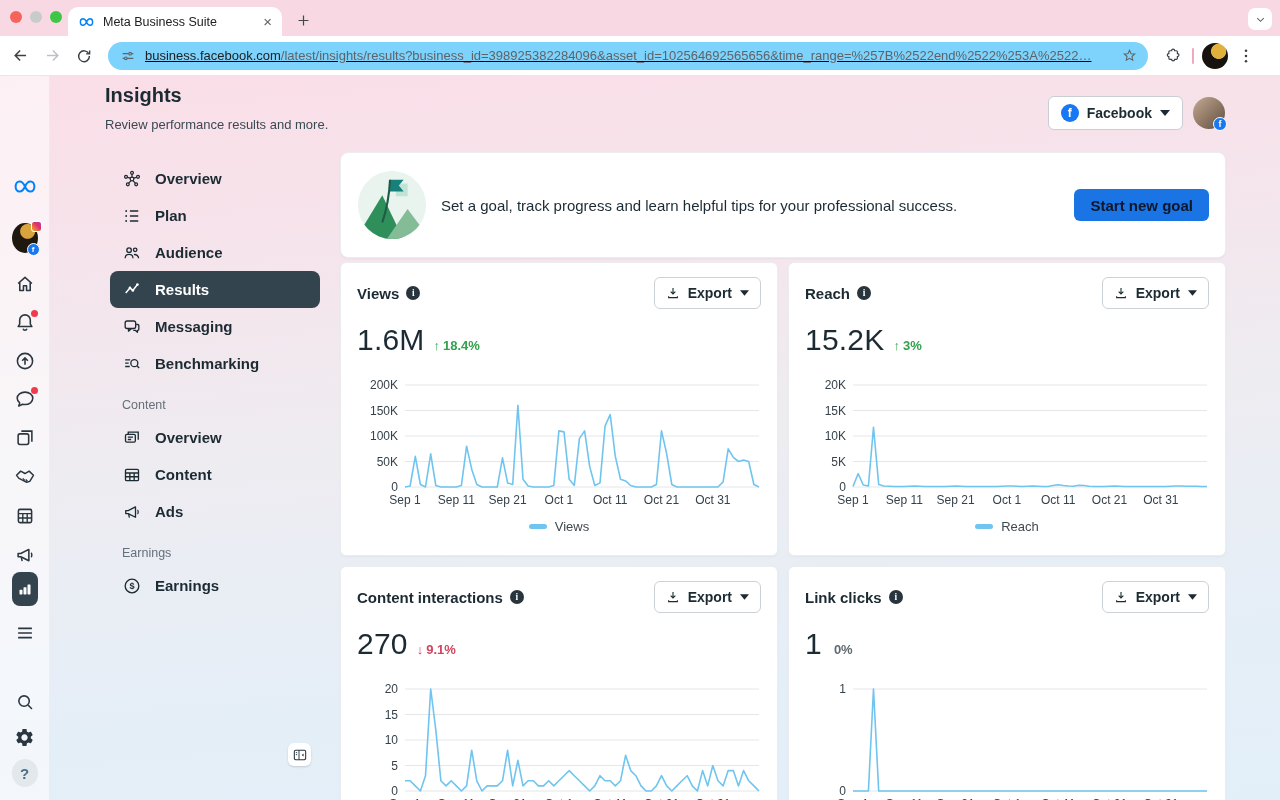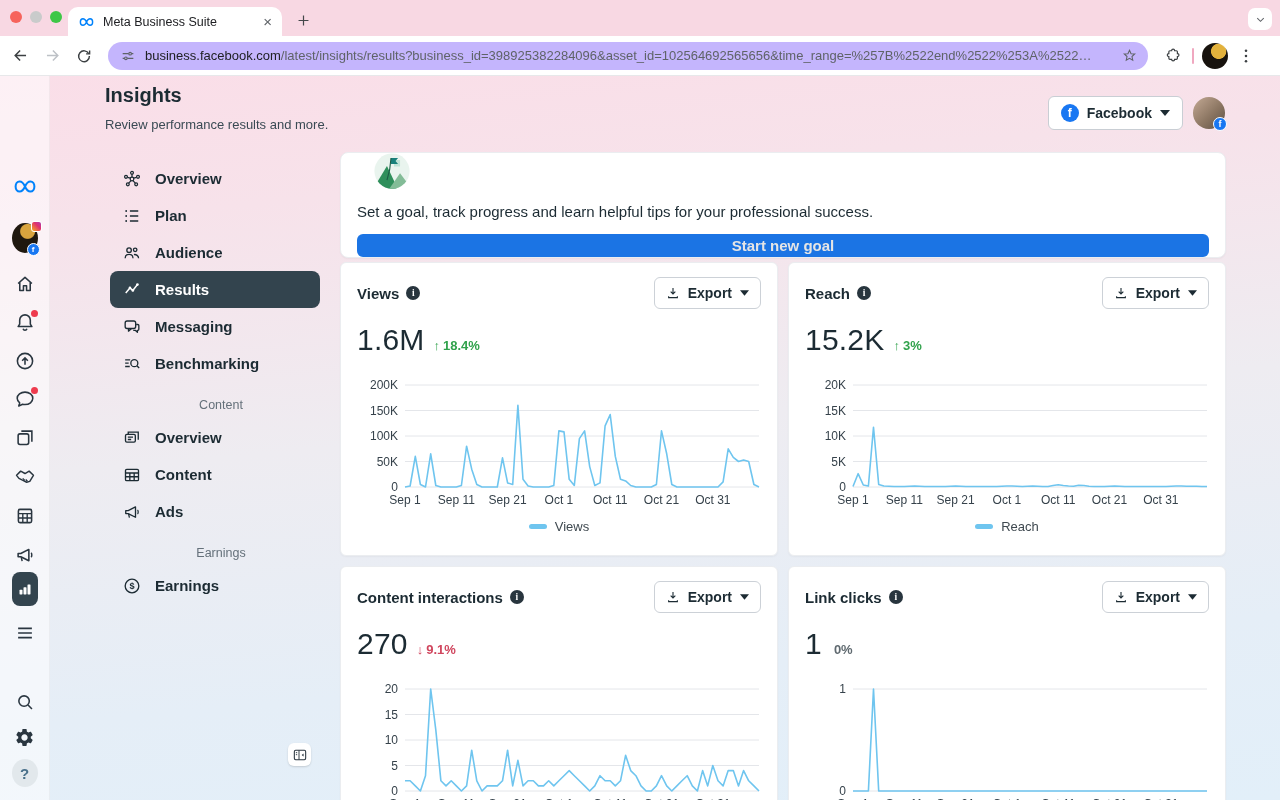--- a/index.html
+++ b/index.html
@@ -14,21 +14,21 @@
   .tab { position:absolute; left:68px; top:7px; width:214px; height:29px; background:#fff; border-radius:10px 10px 0 0; display:flex; align-items:center; padding:0 10px; gap:8px; }
   .tab-title { font-size:12.5px; color:#202124; flex:1; white-space:nowrap; overflow:hidden; }
   .tab-close { color:#5f6368; font-size:15px; line-height:1; cursor:pointer; }
   .newtab { position:absolute; left:292px; top:9px; width:22px; height:22px; display:flex; align-items:center; justify-content:center; color:#44474a; }
   .strip-chevron { position:absolute; right:8px; top:8px; width:24px; height:22px; background:#fff; border-radius:7px; display:flex; align-items:center; justify-content:center; }
   .toolbar { position:absolute; top:36px; left:0; width:1280px; height:40px; background:#fff; border-bottom:1px solid #e7e8ea; display:flex; align-items:center; }
   .nav-ic { width:24px; height:24px; display:flex; align-items:center; justify-content:center; }
   .nav-ic.back { margin-left:8px; color:#3c4043; }
   .nav-ic.fwd { margin-left:8px; color:#bdc1c6; }
   .nav-ic.reload { margin-left:8px; color:#3c4043; }
-  .omnibox { margin-left:12px; width:1040px; height:28px; background:#c4b5fd; border-radius:14px; display:flex; align-items:center; padding:0 10px 0 12px; gap:9px; }
+  .omnibox { margin-left:12px; width:1040px; height:28px; background:#7dd3fc; border-radius:14px; display:flex; align-items:center; padding:0 10px 0 12px; gap:9px;text-decoration:underline; }
   .url { flex:1; font-size:13px; white-space:nowrap; overflow:hidden; }
   .url-domain { color:#202124; }
   .url-path { color:#5f6368; }
   .pink-sep { width:2px; height:16px; background:#f0a8c0; margin:0 8px; border-radius:1px; }
   .chrome-avatar { width:26px; height:26px; border-radius:50%; background:radial-gradient(circle at 64% 32%, #e2b13c 0 30%, #17120d 33%); }
   .kebab { width:20px; height:24px; display:flex; align-items:center; justify-content:center; margin:0 10px 0 8px; color:#3c4043; }
   .ext-ic { margin-left:12px; color:#3c4043; }
   .star-ic { color:#5f6368; display:flex; }
 
   
@@ -48,32 +48,32 @@
   .page-sub { position:absolute; left:105px; top:41px; font-size:13px; color:#3a4a54;text-align:right; }
   .ph-right { position:absolute; right:55px; top:20px; display:flex; align-items:center; gap:10px; }
   .pill { height:34px; border-radius:6px; display:flex; align-items:center; gap:8px; padding:0 12px; font-size:14px; font-weight:600; color:#1c2b33; border:1px solid #c9ced4; cursor:pointer; font-family:inherit; }
   .pill.white { background:#fff; }
   .pill.gray { background:#e3e6ea; }
   .fb-round { width:18px; height:18px; border-radius:50%; background:var(--facebook_blue); color:#fff; font-size:12px; font-weight:bold; display:flex; align-items:center; justify-content:center; }
   .user-avatar { position:relative; width:32px; height:32px; border-radius:50%; background:linear-gradient(135deg,#c4aa95 0%,#8d7763 55%,#5d4f43 100%); }
   .user-avatar .badge-fb { width:14px; height:14px; font-size:9px; bottom:-2px; right:-2px; }
 
   
-  .sidenav { position:absolute; left:110px; top:84px; width:210px; display:flex; flex-direction:column;text-align:center; }
+  .sidenav { position:absolute; left:110px; top:84px; width:210px; display:flex; flex-direction:column; }
   .nav-item { height:37px; border-radius:8px; display:flex; align-items:center; gap:13px; padding:0 12px; font-size:15px; font-weight:600; color:#1c2b33; cursor:pointer; }
   .nav-item svg { flex:0 0 auto; }
   .nav-item.active { background:var(--active_nav); color:#fff; }
   .nav-sec { font-size:12.5px; color:#64707a; margin:16px 0 7px 12px; }
   .collapse-btn { position:absolute; left:288px; top:667px; width:23px; height:23px; background:#fff; border:none; border-radius:6px; box-shadow:0 1px 2px rgba(0,0,0,.15); display:flex; align-items:center; justify-content:center; color:#2a3640; cursor:pointer; }
 
   
   .content { position:absolute; left:340px; top:76px; width:886px; }
-  .banner { height:106px; background:#fff; border:1px solid #ebedf0; border-radius:8px; display:flex; padding:0 16px; gap:14px; box-shadow:0 1px 2px rgba(0,0,0,.04);flex-direction:column; }
+  .banner { height:106px; background:#fff; border:1px solid #ebedf0; border-radius:8px; display:flex; align-items:center; padding:0 16px; gap:14px; box-shadow:0 1px 2px rgba(0,0,0,.04); }
   .banner-text { flex:1; font-size:15px; color:#1c2b33; }
-  .goal-btn { height:44px; padding:0 16px; border:none; border-radius:6px; background:var(--primary_button); color:#e5e5e5; font-size:15px; font-weight:600; cursor:pointer; font-family:inherit; }
+  .goal-btn { height:32px; padding:0 16px; border:none; border-radius:6px; background:var(--primary_button); color:#0f172a; font-size:15px; font-weight:600; cursor:pointer; font-family:inherit; }
   .cards { margin-top:4px; display:grid; grid-template-columns:438px 438px; grid-auto-rows:294px; gap:10px; }
   .card { background:#fff; border:1px solid #ebedf0; border-radius:6px; padding:14px 16px; box-shadow:0 1px 2px rgba(0,0,0,.04); }
   .card-head { display:flex; align-items:center; justify-content:space-between; }
   .card-title-wrap { display:flex; align-items:center; gap:7px; }
   .card-title { font-size:15px; font-weight:bold; color:#1c2b33; }
   .info-dot { width:14px; height:14px; border-radius:50%; background:#28353e; color:#fff; font-size:9.5px; font-weight:bold; font-family:"Liberation Serif","DejaVu Serif",serif; display:flex; align-items:center; justify-content:center; cursor:pointer; }
   .export-btn { height:32px; display:flex; align-items:center; gap:8px; padding:0 11px; background:#fff; border:1px solid #ccd1d7; border-radius:6px; font-size:14px; font-weight:600; color:#1c2b33; cursor:pointer; font-family:inherit; }
   .metric { margin-top:14px; display:flex; align-items:baseline; gap:9px; }
   .metric-value { font-size:30px; color:#1c2b33; letter-spacing:.2px; }
   .metric-delta { font-size:13px; font-weight:600; display:flex; gap:3px; align-items:baseline; }

